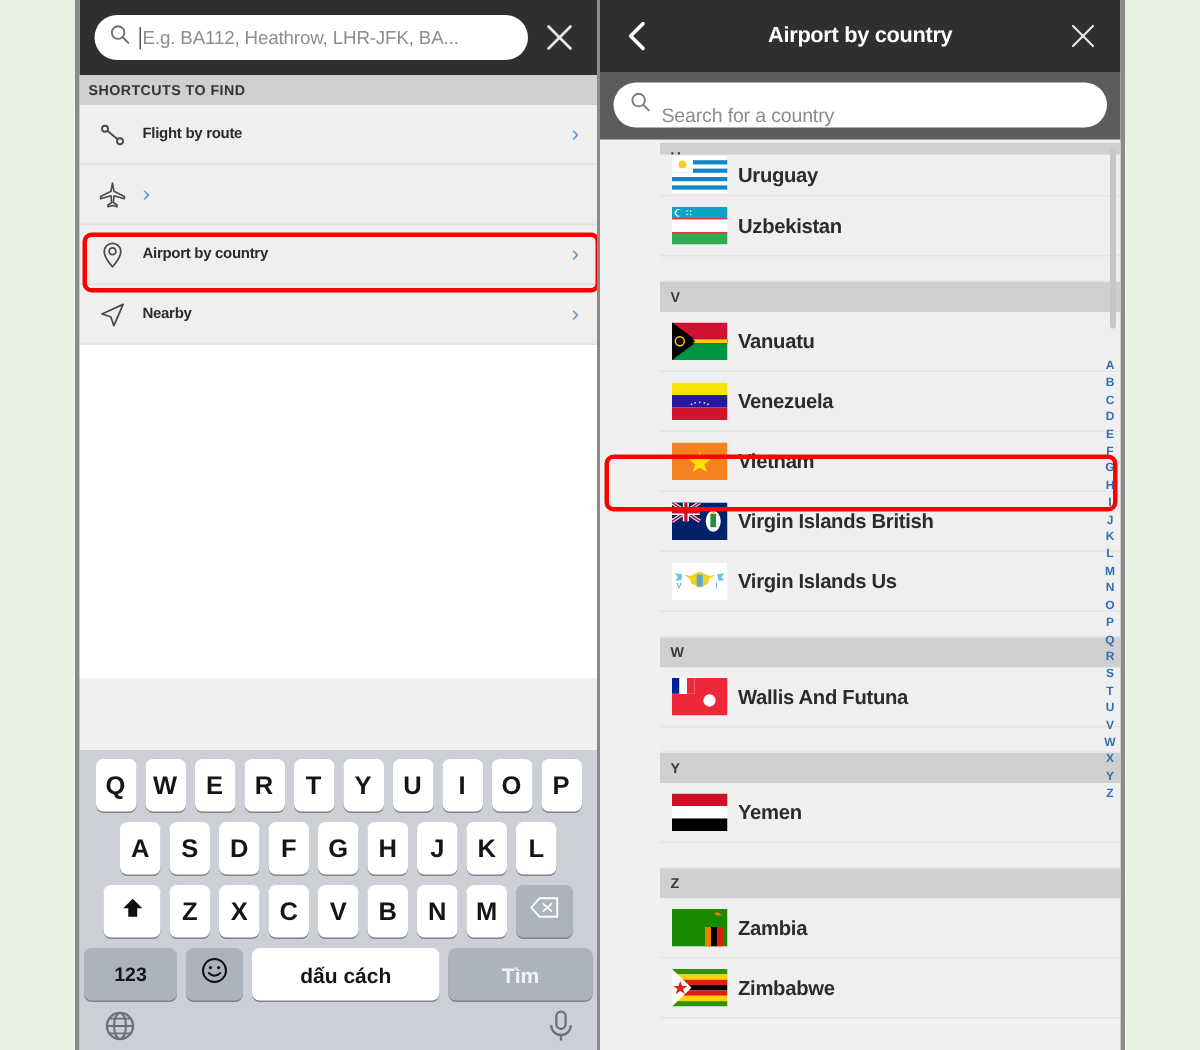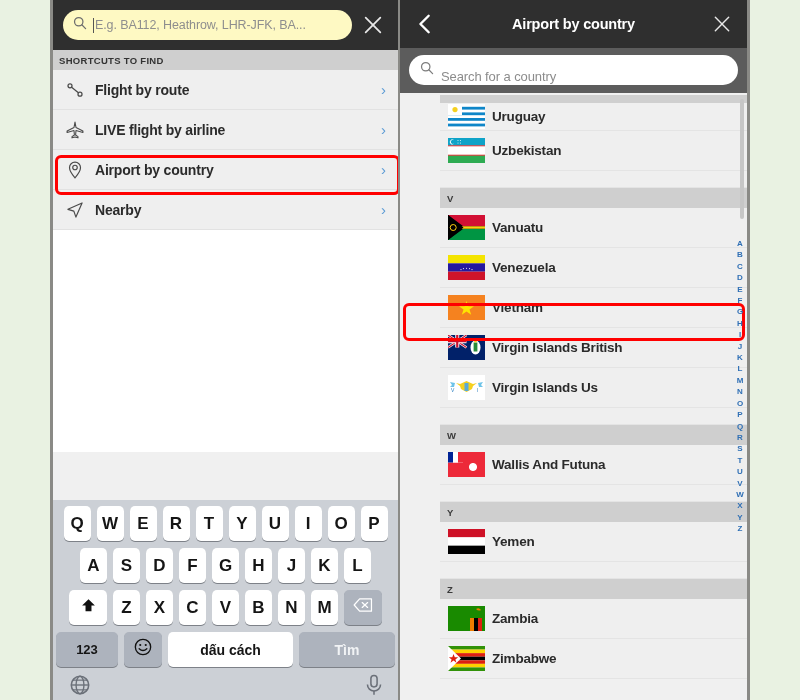--- a/index.html
+++ b/index.html
@@ -14,38 +14,38 @@
 
   
   .panel{position:absolute;top:0;height:700px;background:#f0f0f0;
          box-sizing:border-box;overflow:hidden;}
   .panel.left{left:50px;width:350px;border-left:3px solid #8a8a86;border-right:2px solid #8a8a86;}
   .panel.right{left:400px;width:350px;border-right:3px solid #8a8a86;}
 
   
   .l-topbar{height:50px;background:#2f2f2f;display:flex;align-items:center;
             padding:0 8px 0 10px;box-sizing:border-box;}
-  .searchbox{flex:1;height:30px;background:#fef9c3;border-radius:15px;
+  .searchbox{flex:1;height:30px;background:#ffffff;border-radius:15px;
              display:flex;align-items:center;padding:0 10px;box-sizing:border-box;}
   .searchbox .mag{flex:0 0 auto;margin-right:6px;display:block;}
   .caret{width:1px;height:15px;background:#555;margin-right:1px;flex:0 0 auto;}
   .ph{font-size:12.5px;color:#8e8e8e;white-space:nowrap;overflow:hidden;
       letter-spacing:-0.1px;}
   .x-btn{width:34px;height:34px;display:flex;align-items:center;justify-content:center;
          margin-left:4px;flex:0 0 auto;}
 
   .sec-head{height:20px;background:#cfcfcf;color:#333;font-size:9.5px;
             font-weight:bold;letter-spacing:.3px;display:flex;align-items:center;
             padding-left:6px;box-sizing:border-box;}
 
   .shortcut{height:40px;background:#efefef;border-bottom:1px solid #e2e2e2;
             display:flex;align-items:center;padding:0 10px 0 12px;box-sizing:border-box;
             position:relative;}
   .shortcut .ico{width:30px;flex:0 0 auto;display:flex;align-items:center;}
-  .shortcut .lbl{flex:1;font-size:14px;color:#2b2b2b;font-weight:bold;
+  .shortcut .lbl{flex:1;font-size:10px;color:#2b2b2b;font-weight:bold;
                  letter-spacing:-0.2px;}
   .chev{flex:0 0 auto;color:#5b9bd5;font-size:15px;font-weight:normal;
         line-height:1;padding-right:2px;}
   .l-blank{background:#fff;height:222px;}
 
   
   .hl{position:absolute;border:3px solid #ff0000;border-radius:6px;
       box-sizing:border-box;pointer-events:none;}
 
   
@@ -140,21 +140,20 @@
       <span class="lbl">Flight by route</span>
       <span class="chev">›</span>
     </div>
 
     <div class="shortcut">
       <span class="ico">
         <svg width="20" height="20" viewBox="0 0 24 24">
           <path d="M12 2.5 L13.2 9 L21.5 13.2 L21.5 15 L13.2 12.6 L12.7 18 L15.6 20 L15.6 21.4 L12 20.4 L8.4 21.4 L8.4 20 L11.3 18 L10.8 12.6 L2.5 15 L2.5 13.2 L10.8 9 Z" fill="none" stroke="#4a4a4a" stroke-width="1.3" stroke-linejoin="round"></path>
         </svg>
       </span>
-      <span class="lbl">LIVE flight by airline</span>
       <span class="chev">›</span>
     </div>
 
     <div class="shortcut">
       <span class="ico">
         <svg width="20" height="20" viewBox="0 0 24 24">
           <path d="M12 2.6 C8.3 2.6 5.4 5.5 5.4 9.1 C5.4 14 12 21.4 12 21.4 C12 21.4 18.6 14 18.6 9.1 C18.6 5.5 15.7 2.6 12 2.6 Z" fill="none" stroke="#4a4a4a" stroke-width="1.4"></path>
           <circle cx="12" cy="9" r="2.7" fill="none" stroke="#4a4a4a" stroke-width="1.4"></circle>
         </svg>
       </span>

